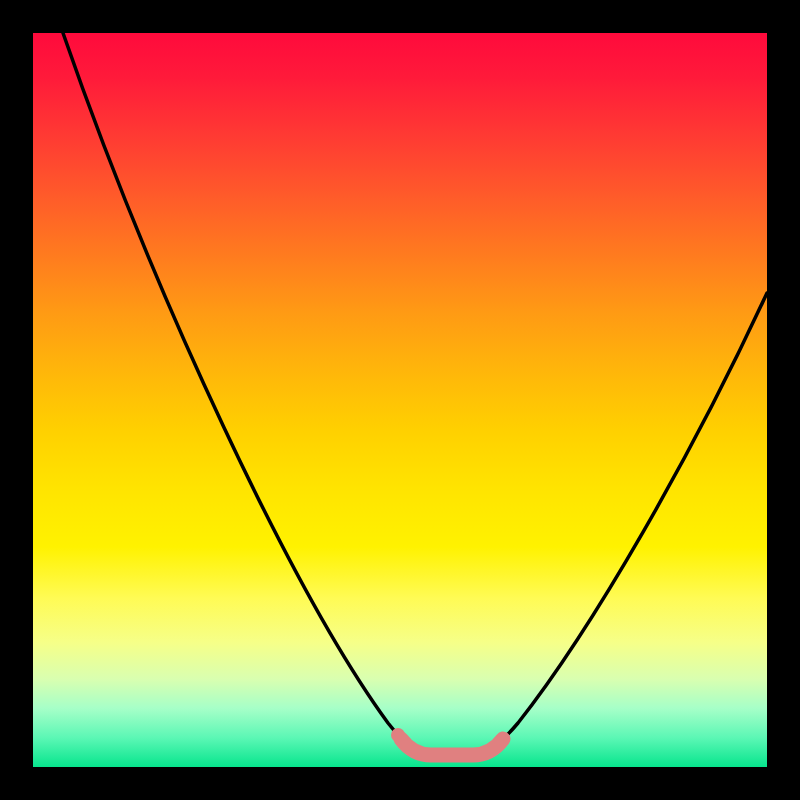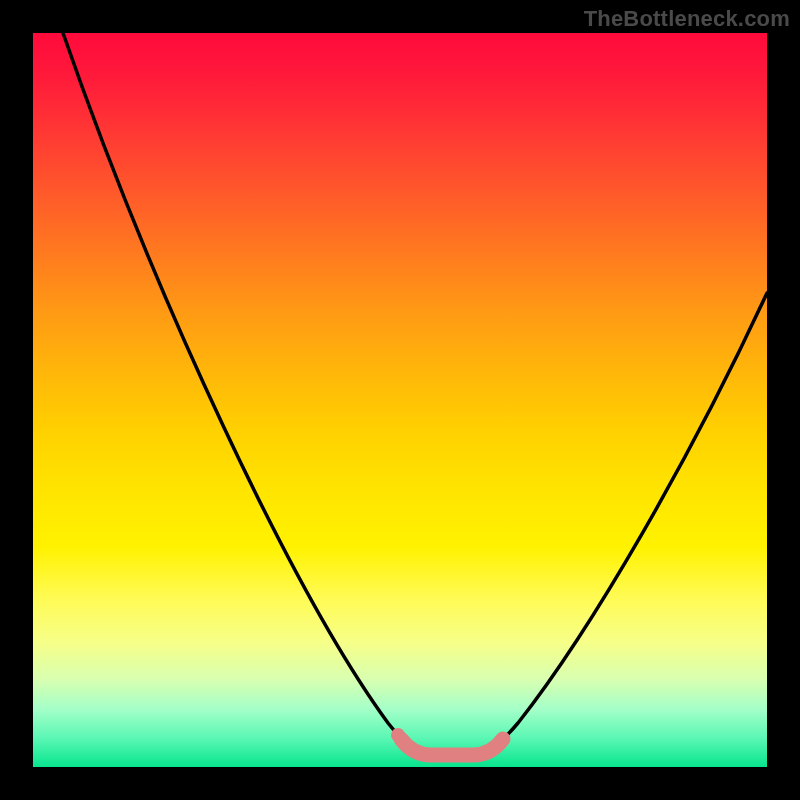--- a/index.html
+++ b/index.html
@@ -84,15 +84,14 @@
       <path d="M 368 706
                Q 380 722, 398 722
                L 440 722
                Q 458 722, 470 706" fill="none" stroke="#e08080" stroke-width="15" stroke-linecap="round"></path>
 
       <circle cx="365" cy="702" r="7" fill="#e08080"></circle>
     </svg>
 
   </div>
 
-  <div class="watermark">TheBottleneck.com</div>
 
 </div>
 
 </body></html>

